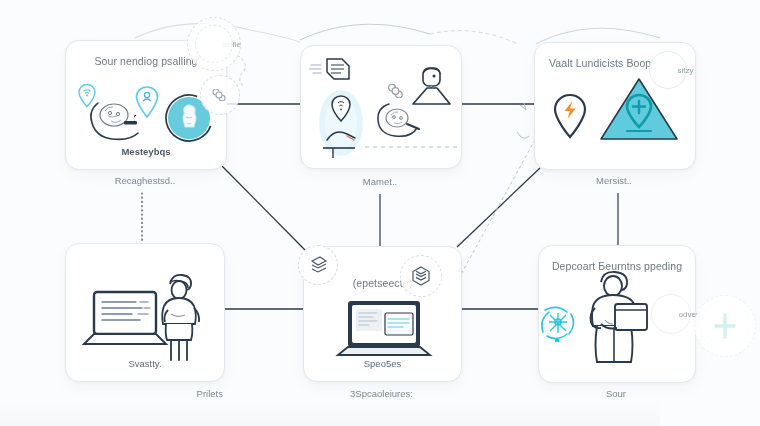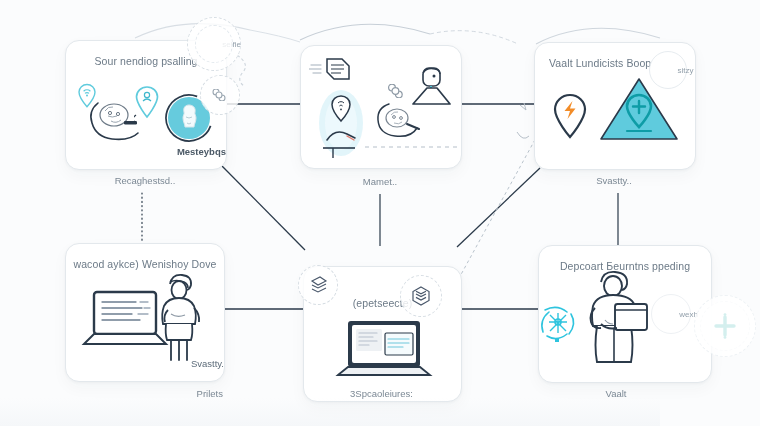--- a/index.html
+++ b/index.html
@@ -34,21 +34,21 @@
     text-align:center;
     font-size:10.5px;
     color:#6c7a87;
     letter-spacing:.1px;
     filter:blur(.28px);
     white-space:nowrap;
     overflow:hidden;
   }
   .card-sub{
     position:absolute;left:0;right:0;bottom:12px;
-    text-align:right;
+    text-align:center;
     font-size:9.5px;
     font-weight:bold;
     color:#4b5966;
     filter:blur(.28px);
     white-space:nowrap;
   }
   .card-sub.plain{font-weight:normal;color:#5c6b79;}
   .card-caption{
     position:absolute;
     text-align:center;
@@ -228,25 +228,24 @@
         <path d="M42 26v12 M36 31.5h12" stroke="#0e9ca6" stroke-width="2.4" stroke-linecap="round"></path>
         <path d="M30 56h24" stroke="#0e9ca6" stroke-width="2.2" stroke-linecap="round"></path>
       </svg>
 
       <div class="chip solid" style="left:114px;top:8px;width:36px;height:36px;">
         <span class="chip-text">sitzy</span>
       </div>
 
     </div>
   </div>
-  <div class="card-caption" style="top:175px;left:534px;width:160px;">Svastty..</div>
+  <div class="card-caption" style="top:175px;left:534px;width:160px;">Mersist..</div>
 
   <div class="card" style="left:65px;top:243px;width:158px;height:137px;">
     <div class="card-inner">
-      <div class="card-title">waсod aykce) Wenishoy Dove</div>
 
       <svg class="icon-abs" style="left:14px;top:44px;" width="90" height="70" viewBox="0 0 90 70">
         <rect x="14" y="4" width="62" height="42" rx="3" fill="#fff" stroke="#2b3a4a" stroke-width="2.4"></rect>
         <path d="M22 14h34 M22 20h40 M22 26h30 M22 32h38" stroke="#6c7e90" stroke-width="1.3" stroke-linecap="round"></path>
         <path d="M60 14h8 M64 20h6 M58 26h10" stroke="#9aa8b6" stroke-width="1.3" stroke-linecap="round"></path>
         <path d="M4 56 L14 46 L76 46 L86 56 Z" fill="#fff" stroke="#2b3a4a" stroke-width="2"></path>
         <path d="M4 56 L86 56" stroke="#2b3a4a" stroke-width="2"></path>
       </svg>
 
       <svg class="icon-abs" style="left:84px;top:26px;" width="58" height="94" viewBox="0 0 58 94">
@@ -260,21 +259,21 @@
         <path d="M44 38q6 6 5 14" fill="none" stroke="#2b3a4a" stroke-width="1.8"></path>
         <path d="M18 40q-5 5-3 12" fill="none" stroke="#2b3a4a" stroke-width="1.8"></path>
         <path d="M21 44q6 4 14 1" fill="none" stroke="#8d99a5" stroke-width="1.2"></path>
       </svg>
 
       <div class="card-sub plain">Svastty.</div>
     </div>
   </div>
   <div class="card-caption" style="top:388px;left:65px;width:158px;text-align:right;">Prilets</div>
 
-  <div class="card" style="left:303px;top:246px;width:157px;height:134px;margin-top:20px;">
+  <div class="card" style="left:303px;top:246px;width:157px;height:134px;">
     <div class="card-inner">
       <div class="card-title" style="top:30px;">(epetseecte)</div>
 
       <svg class="icon-abs" style="left:28px;top:52px;" width="104" height="64" viewBox="0 0 104 64">
         <rect x="16" y="2" width="72" height="46" rx="3" fill="#2b3a4a"></rect>
         <rect x="20" y="6" width="64" height="38" rx="2" fill="#fff"></rect>
         <rect x="24" y="10" width="26" height="22" rx="1.5" fill="#eef1f4"></rect>
         <path d="M27 14h18 M27 18h14 M27 22h18 M27 26h10" stroke="#b5c0cb" stroke-width="1.2" stroke-linecap="round"></path>
         <rect x="53" y="14" width="28" height="22" rx="1.5" fill="#f5fbfd" stroke="#2b3a4a" stroke-width="1.2"></rect>
         <path d="M56 20h21 M56 24h21 M56 28h15" stroke="#6fc8dc" stroke-width="1.2" stroke-linecap="round"></path>
@@ -292,25 +291,26 @@
 
       <div class="chip" style="left:96px;top:8px;width:40px;height:40px;">
         <svg width="22" height="22" viewBox="0 0 22 22">
           <path d="M11 2 L19 6.5 L19 15.5 L11 20 L3 15.5 L3 6.5 Z" fill="#fff" stroke="#49576a" stroke-width="1.2"></path>
           <path d="M6 9 L11 11.6 L16 9" fill="none" stroke="#49576a" stroke-width="1.2"></path>
           <path d="M6 12.4 L11 15 L16 12.4" fill="none" stroke="#49576a" stroke-width="1.2"></path>
           <path d="M6 6.2 L11 8.8 L16 6.2" fill="none" stroke="#49576a" stroke-width="1.2"></path>
         </svg>
       </div>
 
+      <div class="card-sub plain">Speo5es</div>
     </div>
   </div>
   <div class="card-caption" style="top:388px;left:303px;width:157px;">3Spcaoleiures:</div>
 
-  <div class="card" style="left:538px;top:245px;width:156px;height:136px;padding-left:16px;">
+  <div class="card" style="left:538px;top:245px;width:156px;height:136px;">
     <div class="card-inner">
       <div class="card-title">Depcoart Бeurntns ppeding</div>
 
       <svg class="icon-abs" style="left:-4px;top:56px;" width="46" height="46" viewBox="0 0 46 46">
         <path d="M10 8q12-6 22 2 M8 30q-4-12 6-20 M36 12q6 10-2 20 M12 34q10 6 20-2" fill="none" stroke="#2ec4de" stroke-width="1.6" stroke-linecap="round"></path>
         <path d="M14 20h18 M23 11v20 M15 13l16 16 M31 13L15 29" fill="none" stroke="#2ec4de" stroke-width="1.4"></path>
         <circle cx="23" cy="20" r="3" fill="none" stroke="#2ec4de" stroke-width="1.6"></circle>
         <rect x="20" y="36" width="4" height="4" fill="#2ec4de"></rect>
       </svg>
 
@@ -323,26 +323,26 @@
 
         <rect x="40" y="36" width="32" height="26" rx="2.5" fill="#fff" stroke="#2b3a4a" stroke-width="1.9"></rect>
         <path d="M40 42h32" stroke="#2b3a4a" stroke-width="1.5"></path>
 
         <path d="M20 40q-6 6-4 14 q2 7 10 6" fill="none" stroke="#2b3a4a" stroke-width="1.9"></path>
         <path d="M26 56q6 6 16 4" fill="none" stroke="#2b3a4a" stroke-width="1.8"></path>
         <path d="M30 52q3 4 8 4" fill="none" stroke="#8d99a5" stroke-width="1.2"></path>
       </svg>
 
       <div class="chip solid" style="left:112px;top:48px;width:38px;height:38px;border-color:#eef1f4;">
-        <span class="chip-text">wexh</span>
+        <span class="chip-text">odver</span>
       </div>
 
     </div>
   </div>
-  <div class="card-caption" style="top:388px;left:538px;width:156px;">Vaalt</div>
+  <div class="card-caption" style="top:388px;left:538px;width:156px;">Sour</div>
 
   <div class="chip" style="left:700px;top:301px;width:48px;height:48px;border-color:#e0e6eb;">
     <svg width="26" height="26" viewBox="0 0 26 26">
       <path d="M13 4v18 M4 13h18" stroke="#11a8a0" stroke-width="3.4" stroke-linecap="round"></path>
       <circle cx="13" cy="1.6" r="1.4" fill="#11a8a0"></circle>
       <circle cx="13" cy="24.4" r="1.4" fill="#11a8a0"></circle>
     </svg>
   </div>
   <div class="chip" style="left:694px;top:295px;width:60px;height:60px;border-color:#eef2f5;"></div>
 

